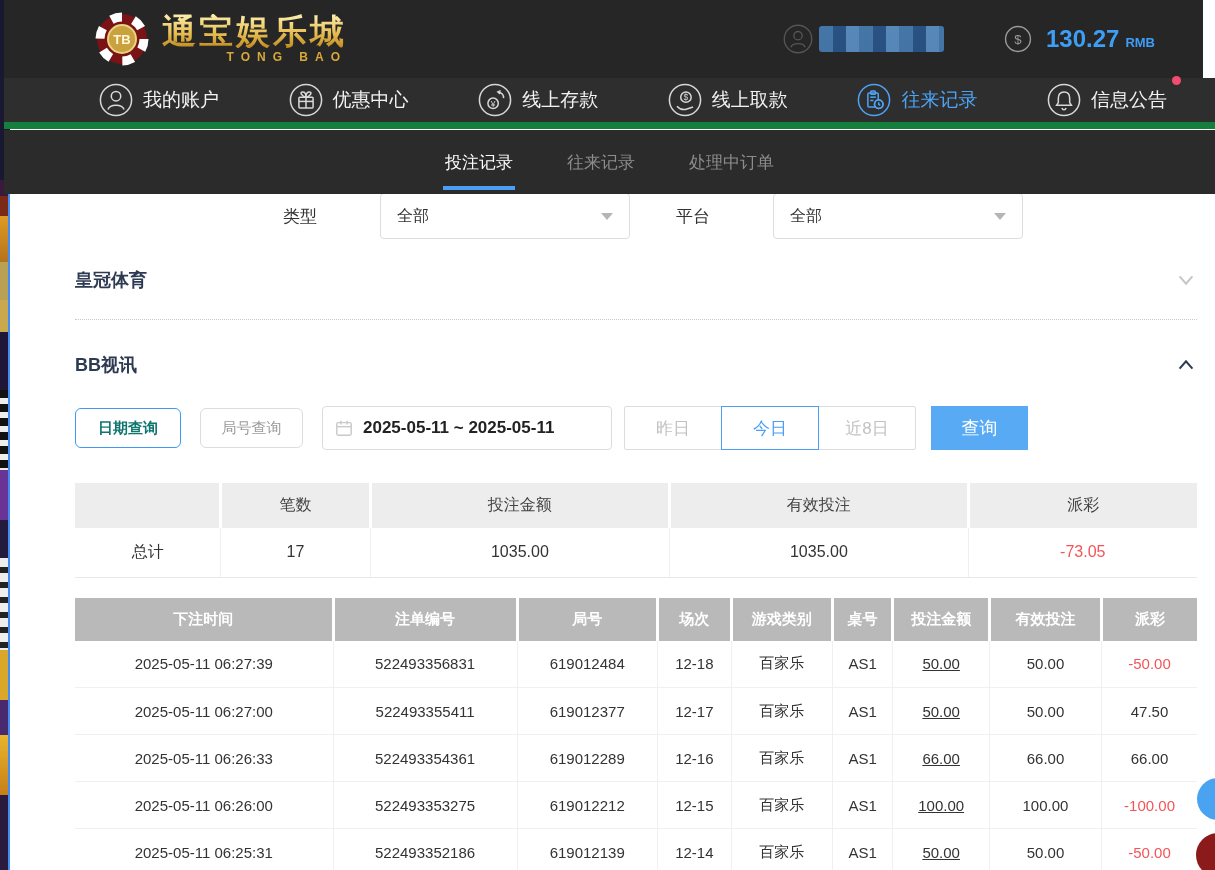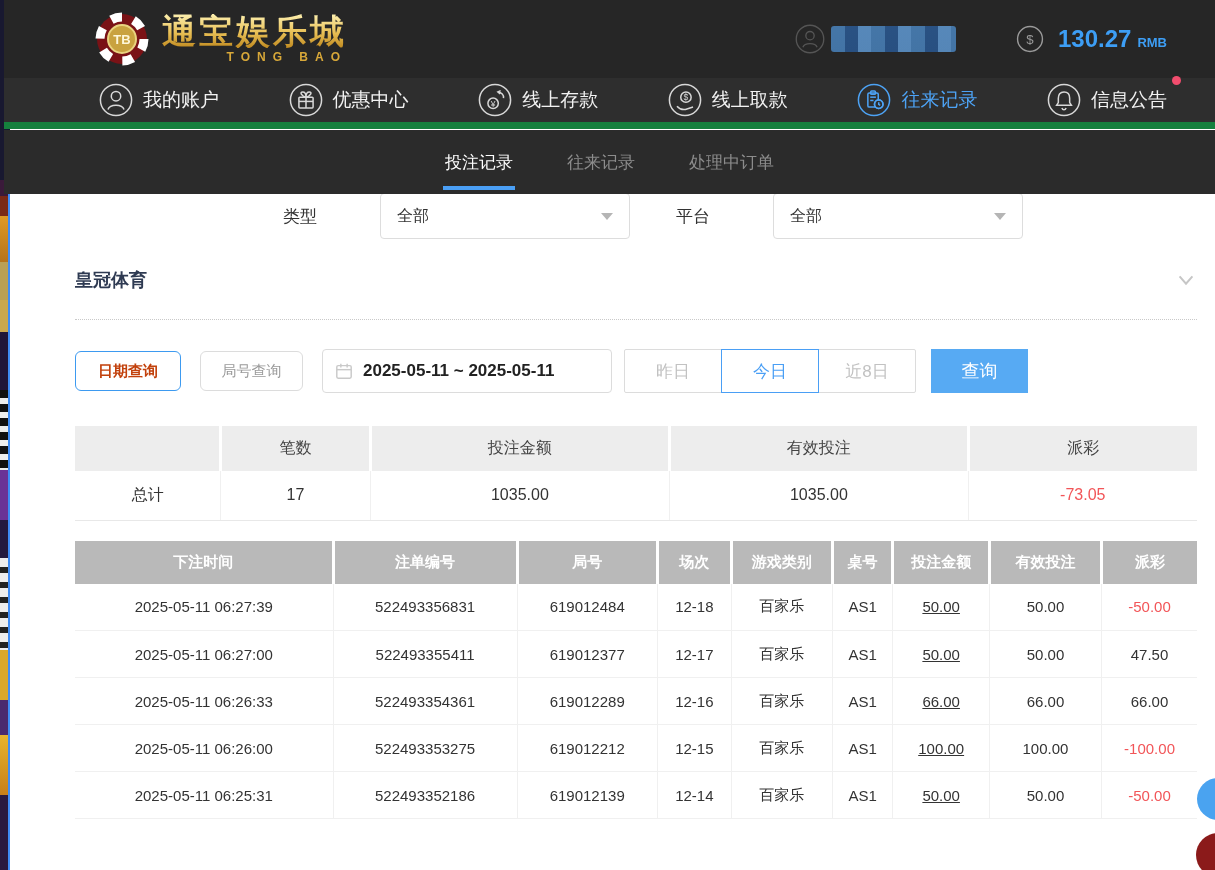--- a/index.html
+++ b/index.html
@@ -16,21 +16,21 @@
   .s3{height:20px;background:#7a2a16;} .s4{height:46px;background:linear-gradient(#e09a24,#b5731a);}
   .s5{height:38px;background:#b9a055;} .s6{height:32px;background:#caa84e;}
   .s7{height:58px;background:#201638;}
   .s8{height:80px;background:repeating-linear-gradient(180deg,#111 0 8px,#eee 8px 14px);}
   .s9{height:50px;background:#6a3396;} .s10{height:38px;background:#241a3e;}
   .s11{height:92px;background:repeating-linear-gradient(180deg,#eee 0 9px,#222 9px 15px);}
   .s12{height:50px;background:#d9a82a;} .s13{height:35px;background:#4a2a6e;}
   .s14{height:60px;background:linear-gradient(#e8b42d,#c77f18);} .s15{flex:1;background:#2a1a3e;}
 
   
-  .top-header { position:absolute; left:4px; top:0; right:0; height:78px; background:#262626;
+  .top-header { position:absolute; left:4px; top:0; right:12px; height:78px; background:#262626;
     display:flex; align-items:center; z-index:2; }
   .logo-wrap { display:flex; align-items:center; margin-left:90px; }
   .brand-text { margin-left:12px; display:flex; flex-direction:column; }
   .brand-cn { font-size:34px; font-weight:bold; letter-spacing:3px;
     background:linear-gradient(#fdf0b0,#e8bf55 55%,#c08a20); -webkit-background-clip:text;
     background-clip:text; color:transparent; line-height:1; }
   .brand-en { font-size:12px; font-weight:bold; letter-spacing:7px; color:#d8a839;
     margin-top:2px; align-self:flex-end; }
   .header-right { margin-left:auto; margin-right:48px; display:flex; align-items:center; }
   .user-area { display:flex; align-items:center; margin-right:60px; }
@@ -81,21 +81,21 @@
   .section-title { font-size:18px; font-weight:bold; color:#2e3a52; }
   .sec-crown { margin-top:29px; }
   .sec-divider { border-top:1px dotted #c9c9c9; margin-top:27px; }
   .sec-bb { margin-top:33px; }
   .chev { width:22px; height:22px; }
   .chev.gray { color:#c6c6c6; } .chev.dark { color:#2e3a52; }
 
   .query-bar { display:flex; align-items:center; margin-top:29px; }
   .btn { display:flex; align-items:center; justify-content:center; cursor:pointer;
     border-radius:6px; background:#fff; }
-  .btn-date-query { width:106px; height:40px; border:1px solid #3d9af0; color:#c2410c;
+  .btn-date-query { width:106px; height:40px; border:1px solid #3d9af0; color:#0f766e;
     font-size:15px; font-weight:bold; }
   .btn-round-query { width:103px; height:40px; border:1px solid #dcdcdc; color:#999;
     font-size:15px; margin-left:19px; }
   .date-box { width:290px; height:44px; border:1px solid #dcdcdc; border-radius:4px;
     display:flex; align-items:center; padding:0 12px; margin-left:19px; cursor:pointer; }
   .date-box .cal { width:18px; height:18px; color:#c9c9c9; margin-right:10px; flex:none; }
   .date-text { font-size:17px; font-weight:bold; color:#222; white-space:nowrap; }
   .range-group { display:flex; margin-left:12px; }
   .range-btn { width:98px; height:44px; display:flex; align-items:center; justify-content:center;
     border:1px solid #dcdcdc; font-size:17px; color:#c2c2c2; cursor:pointer; margin-left:-1px;
@@ -273,20 +273,26 @@
 
   <div class="section-row sec-crown">
     <span class="section-title">皇冠体育</span>
     <svg class="chev gray" viewBox="0 0 24 24" fill="none" stroke="currentColor" stroke-width="2.2">
       <polyline points="5,8 12,16 19,8"></polyline>
     </svg>
   </div>
 
   <div class="sec-divider"></div>
 
+  <div class="section-row sec-bb">
+    <span class="section-title">BB视讯</span>
+    <svg class="chev dark" viewBox="0 0 24 24" fill="none" stroke="currentColor" stroke-width="2.2">
+      <polyline points="5,16 12,8 19,16"></polyline>
+    </svg>
+  </div>
 
   <div class="query-bar">
     <div class="btn btn-date-query">日期查询</div>
     <div class="btn btn-round-query">局号查询</div>
     <div class="date-box">
       <svg class="cal" viewBox="0 0 20 20" fill="none" stroke="currentColor" stroke-width="1.6">
         <rect x="2" y="4" width="16" height="14" rx="1.5"></rect>
         <line x1="2" y1="8.5" x2="18" y2="8.5"></line>
         <line x1="6.5" y1="2" x2="6.5" y2="6"></line>
           <line x1="13.5" y1="2" x2="13.5" y2="6"></line>

